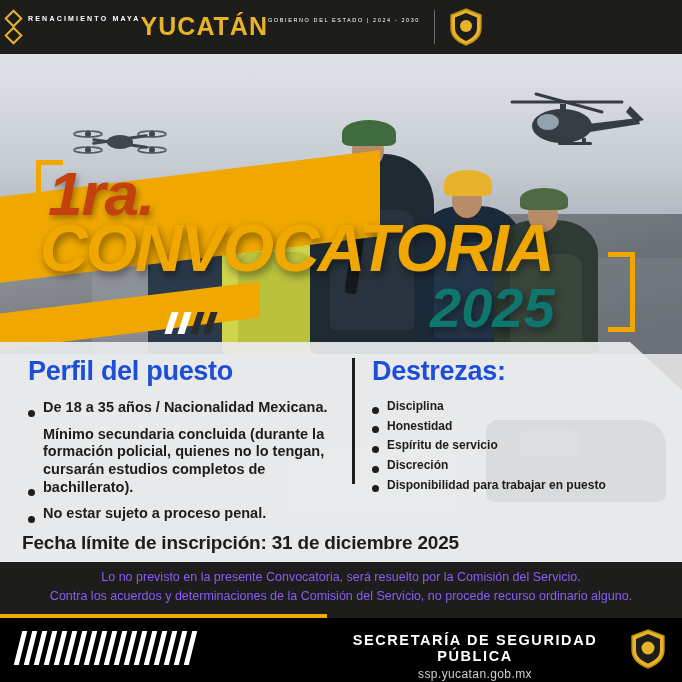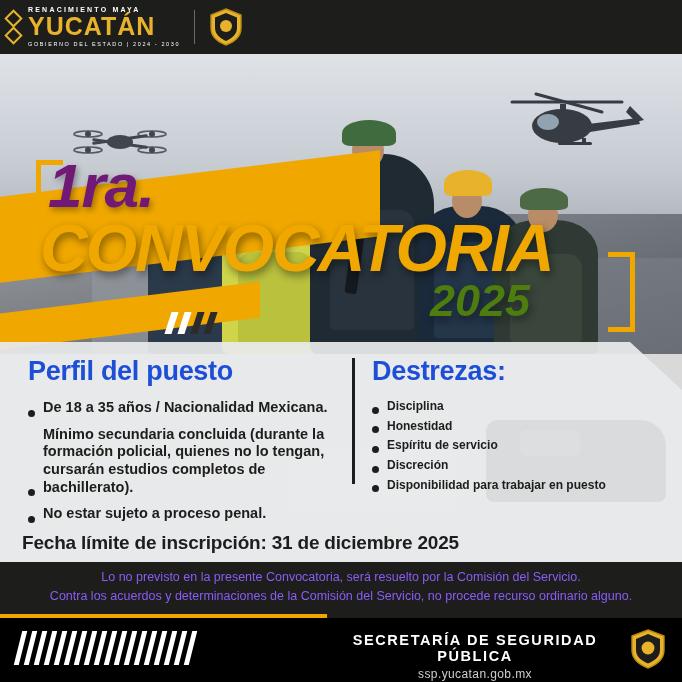--- a/index.html
+++ b/index.html
@@ -32,21 +32,21 @@
     display: flex; flex-direction: column;
     justify-content: center; align-items: center;
     gap: 4px;
   }
   .maya-dot {
     width: 9px; height: 9px;
     border: 2px solid #e8b32a;
     transform: rotate(45deg);
   }
   .yuc-block {
-    display: flex; flex-direction: column;
+    display: flex; flex-direction: row;
     justify-content: center;
     line-height: 1;
     margin-left: 2px;
   }
   .yuc-top {
     font-size: 7px;
     letter-spacing: 2.2px;
     color: #ffffff;
     font-weight: 700;
     text-transform: uppercase;
@@ -145,45 +145,45 @@
   
   .title-wrap {
     position: absolute;
     left: 0; top: 150px;
     width: 682px; height: 210px;
     z-index: 10;
     pointer-events: none;
   }
   .t-1ra {
     position: absolute;
-    left: 48px; top: 0;
+    left: 48px; top: 8px;
     font-size: 62px;
     font-weight: 800;
     font-style: italic;
-    color: #701a75;
+    color: #c2410c;
     letter-spacing: -1px;
     text-shadow: 2px 3px 6px rgba(0,0,0,0.35);
   }
   .t-conv {
     position: absolute;
     left: 40px; top: 60px;
     font-size: 66px;
     font-weight: 800;
     font-style: italic;
     color: #f0a800;
     letter-spacing: -2px;
     text-shadow: 2px 4px 8px rgba(0,0,0,0.45);
   }
   .t-2025 {
     position: absolute;
     left: 430px; top: 125px;
-    font-size: 45px;
+    font-size: 56px;
     font-weight: 800;
     font-style: italic;
-    color: #4d7c0f;
+    color: #0f766e;
     letter-spacing: 0px;
     text-shadow: 2px 4px 8px rgba(0,0,0,0.45);
   }
   .bracket {
     position: absolute;
     border: 5px solid #f0a800;
     z-index: 9;
   }
   .bracket-left {
     left: 36px; top: 160px;

